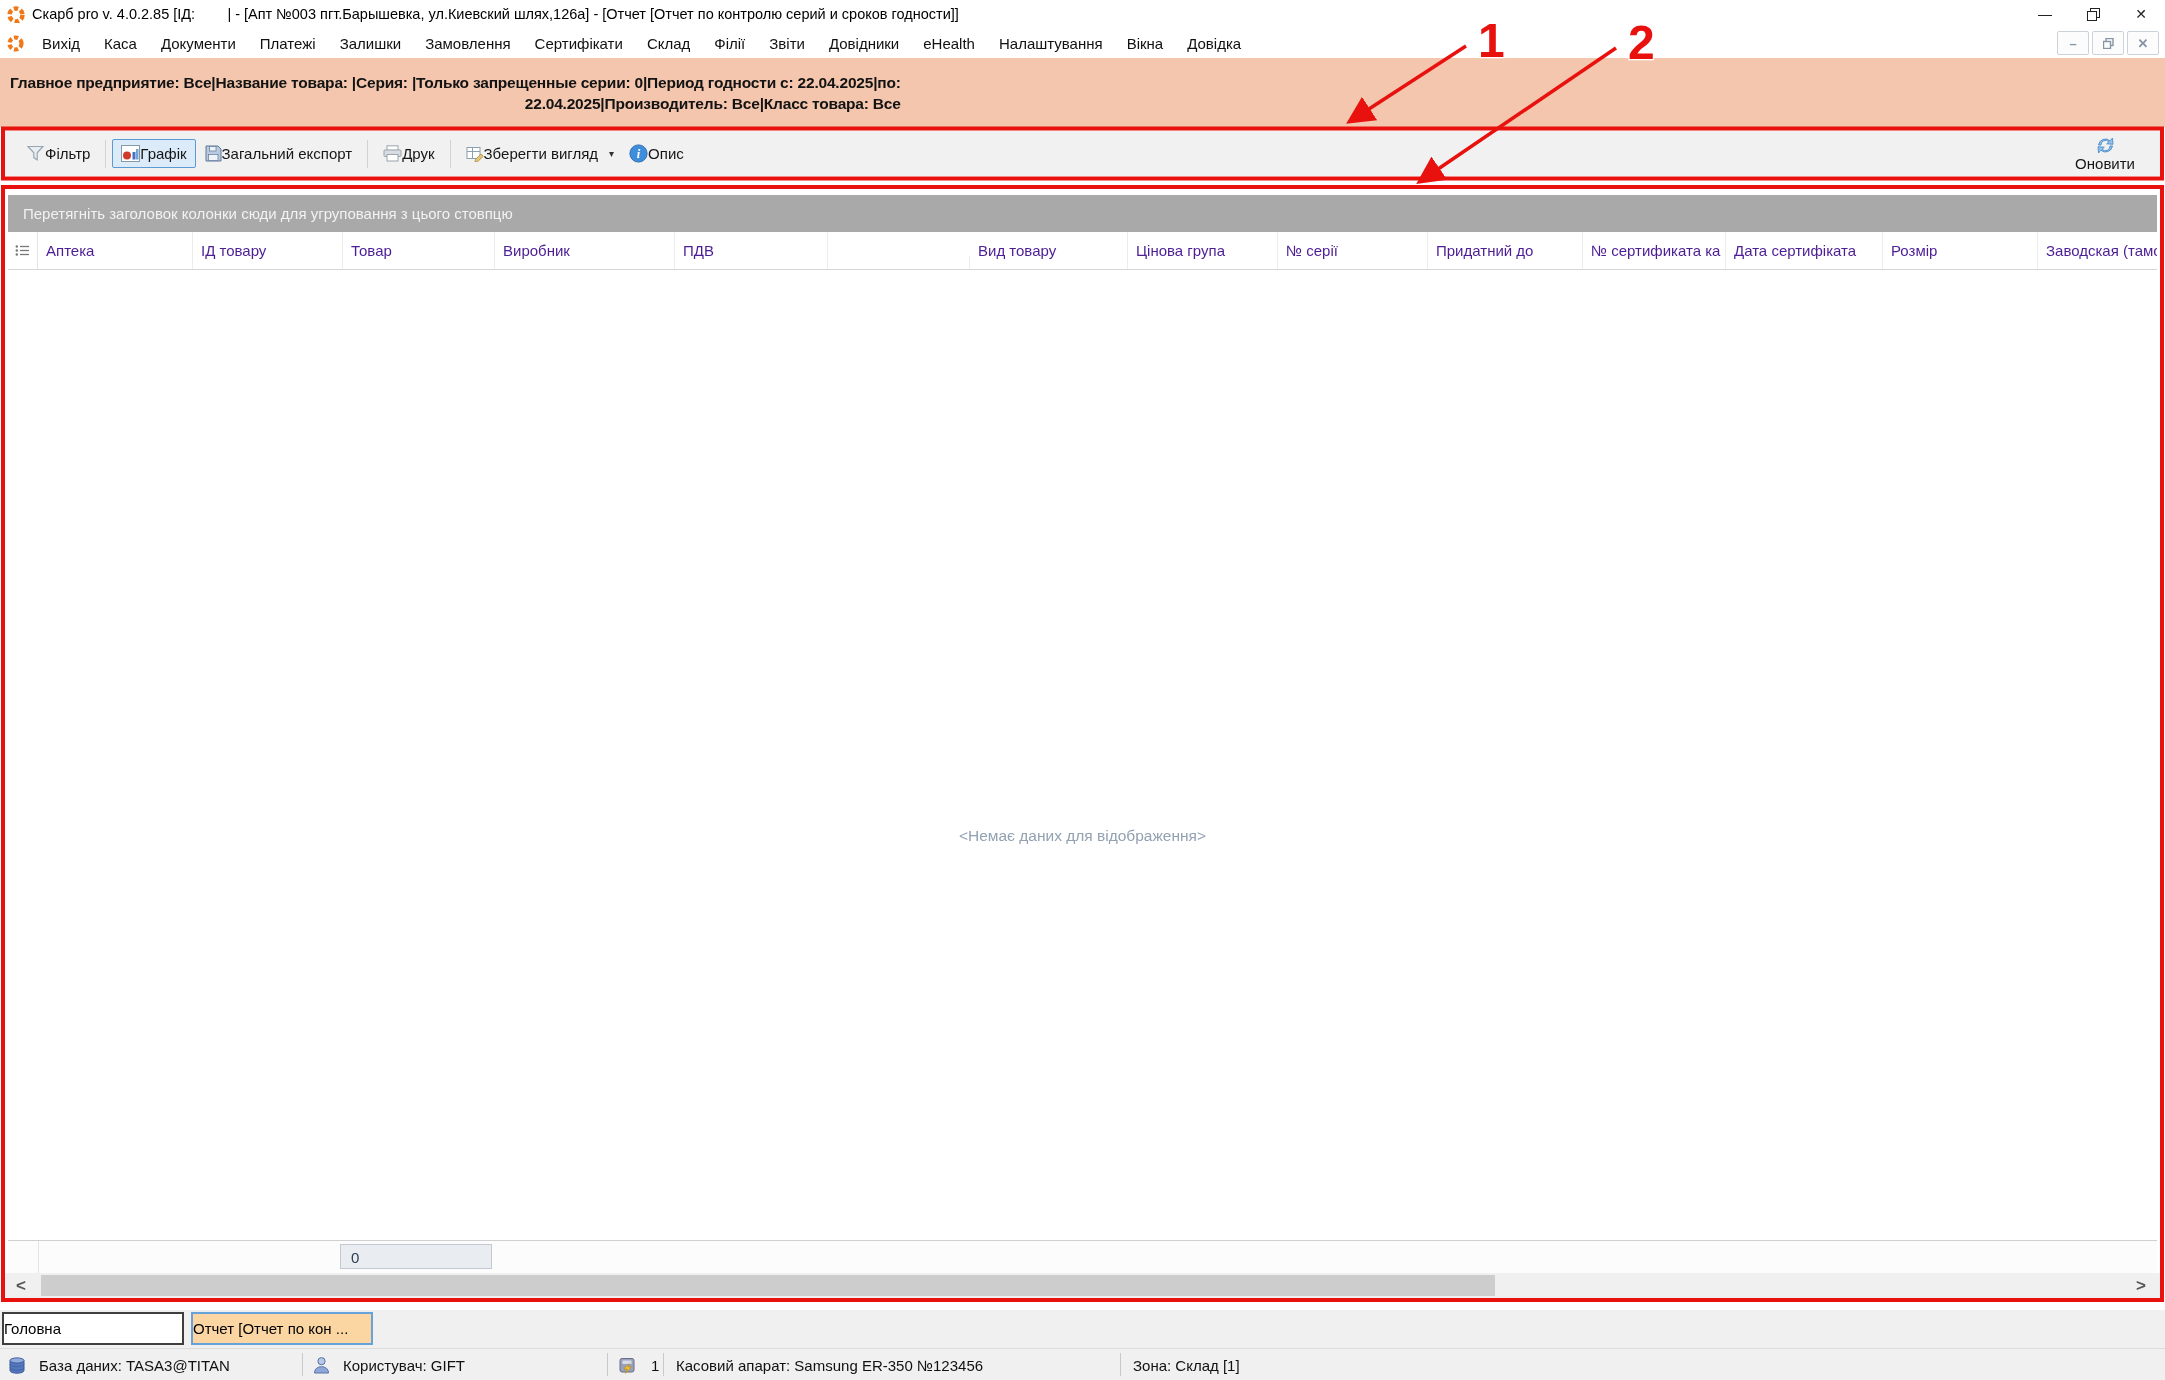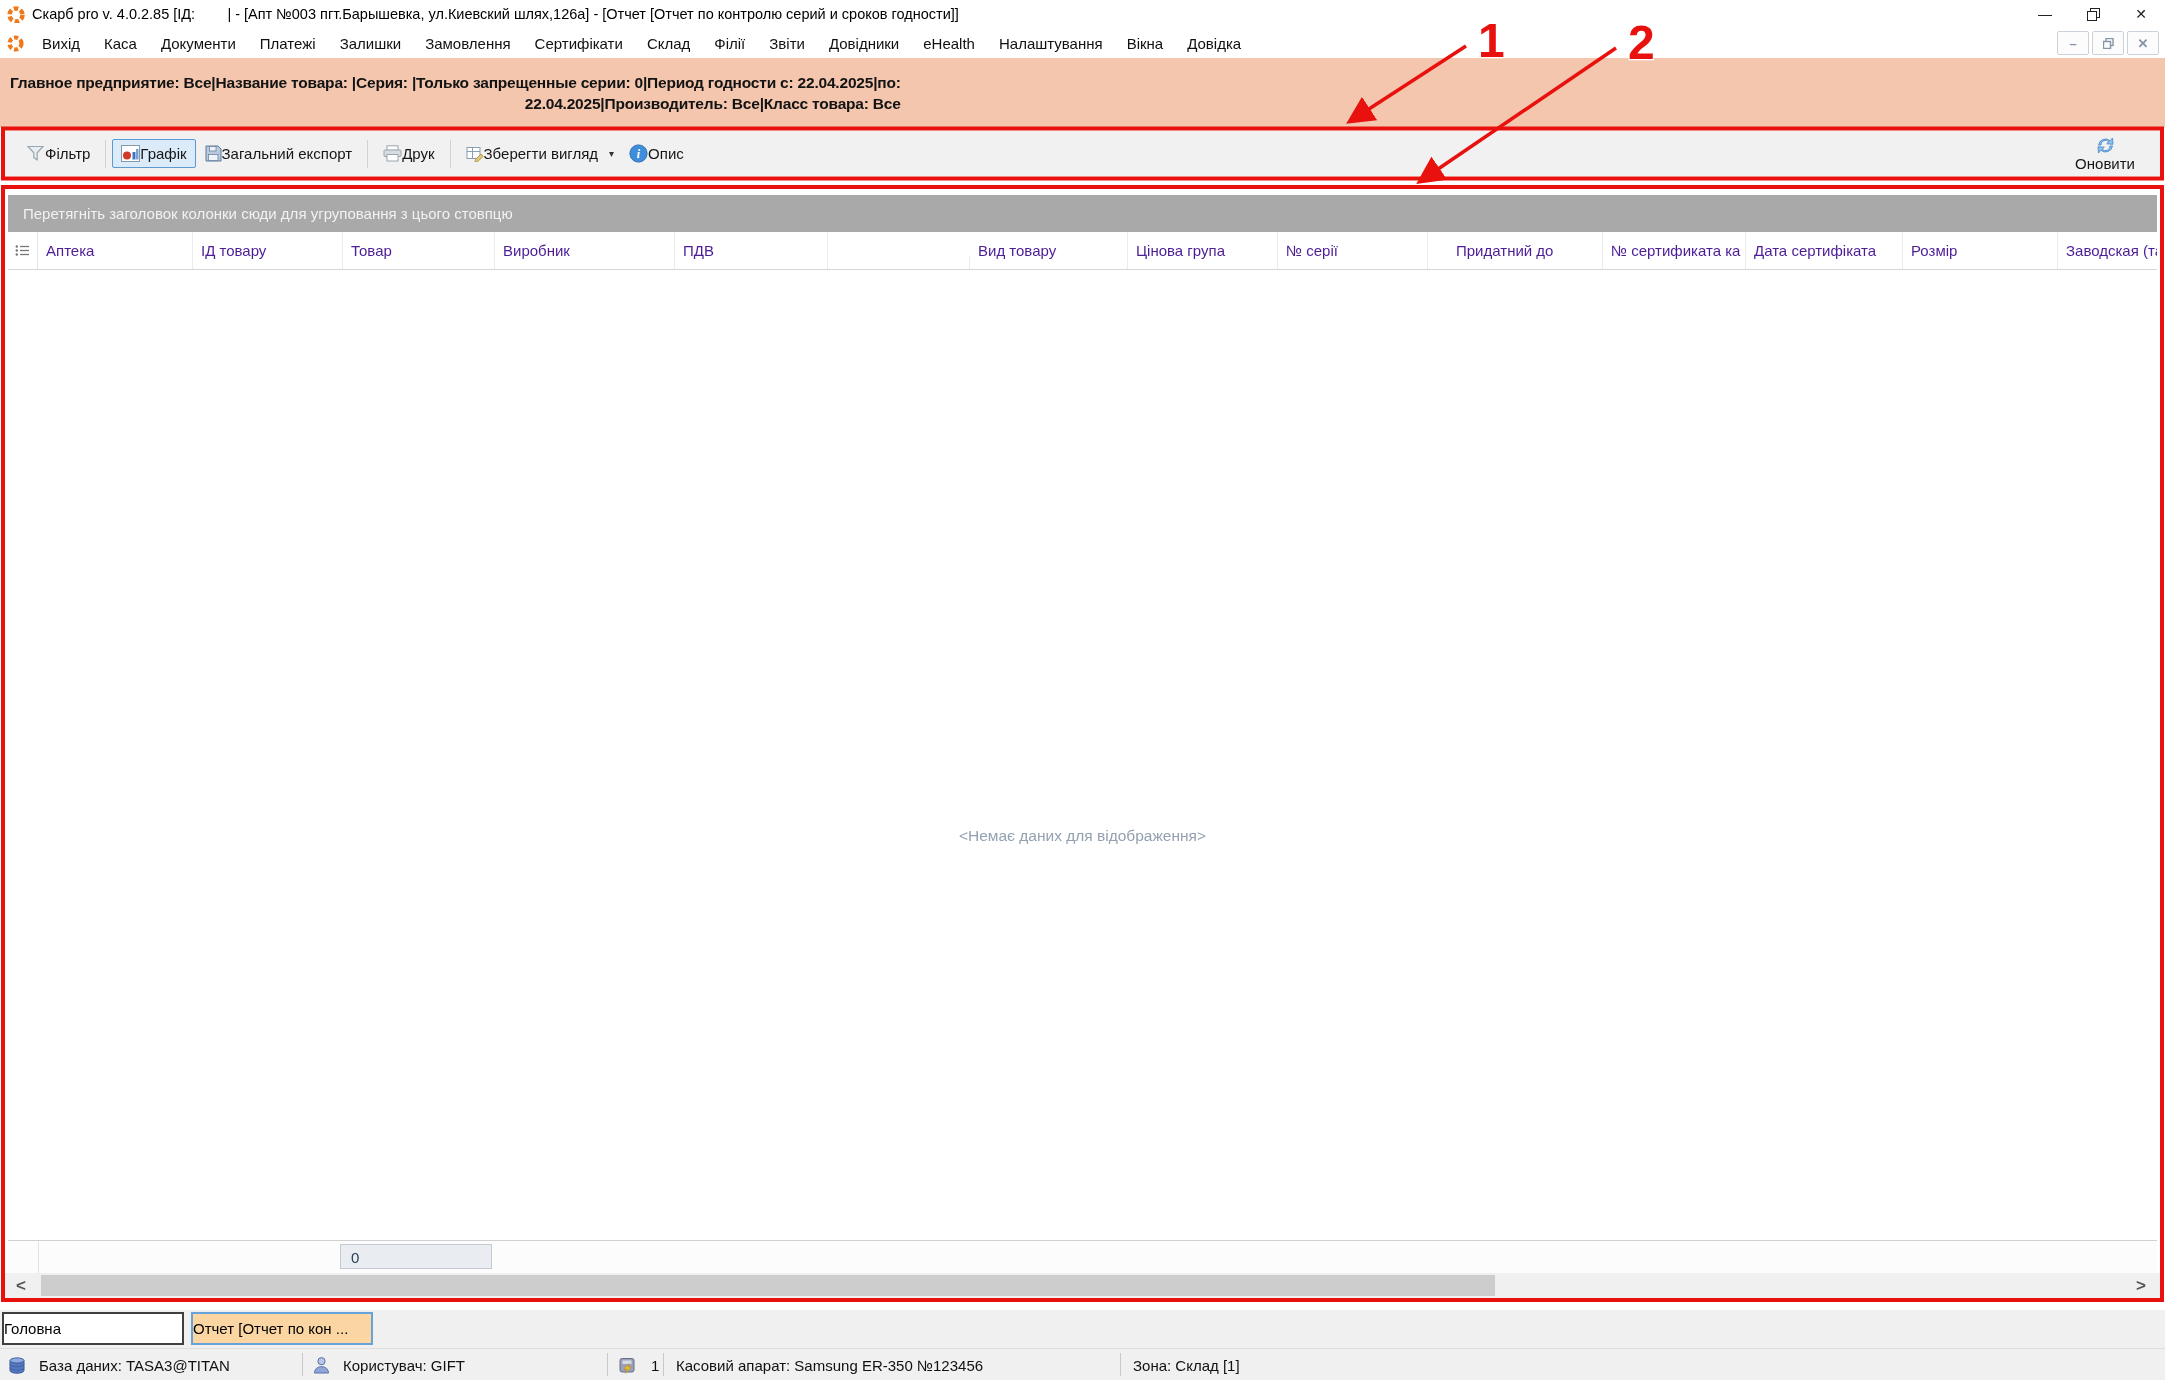--- a/index.html
+++ b/index.html
@@ -232,21 +232,21 @@
 
       <div class="col" style="width: 155px;">Аптека</div>
           <div class="col" style="width: 150px;">ІД товару</div>
           <div class="col" style="width: 152px;">Товар</div>
           <div class="col" style="width: 180px;">Виробник</div>
           <div class="col" style="width: 153px;">ПДВ</div>
           <div class="col" style="width: 142px; margin-top: 24px;">Товарна група</div>
           <div class="col" style="width: 158px;">Вид товару</div>
           <div class="col" style="width: 150px;">Цінова група</div>
           <div class="col" style="width: 150px;">№ серії</div>
-          <div class="col" style="width: 155px; margin-left: 20px;">Придатний до</div>
+          <div class="col" style="width: 155px;">Придатний до</div>
           <div class="col" style="width: 143px;">№ сертификата ка</div>
           <div class="col" style="width: 157px;">Дата сертифіката</div>
           <div class="col" style="width: 155px;">Розмір</div>
           <div class="col" style="width: 300px;">Заводская (тамож</div>
         </div>
     </div>
     <div class="grid-body">
       <span class="empty-msg">&lt;Немає даних для відображення&gt;</span>
     </div>
     <div class="summary-row">

